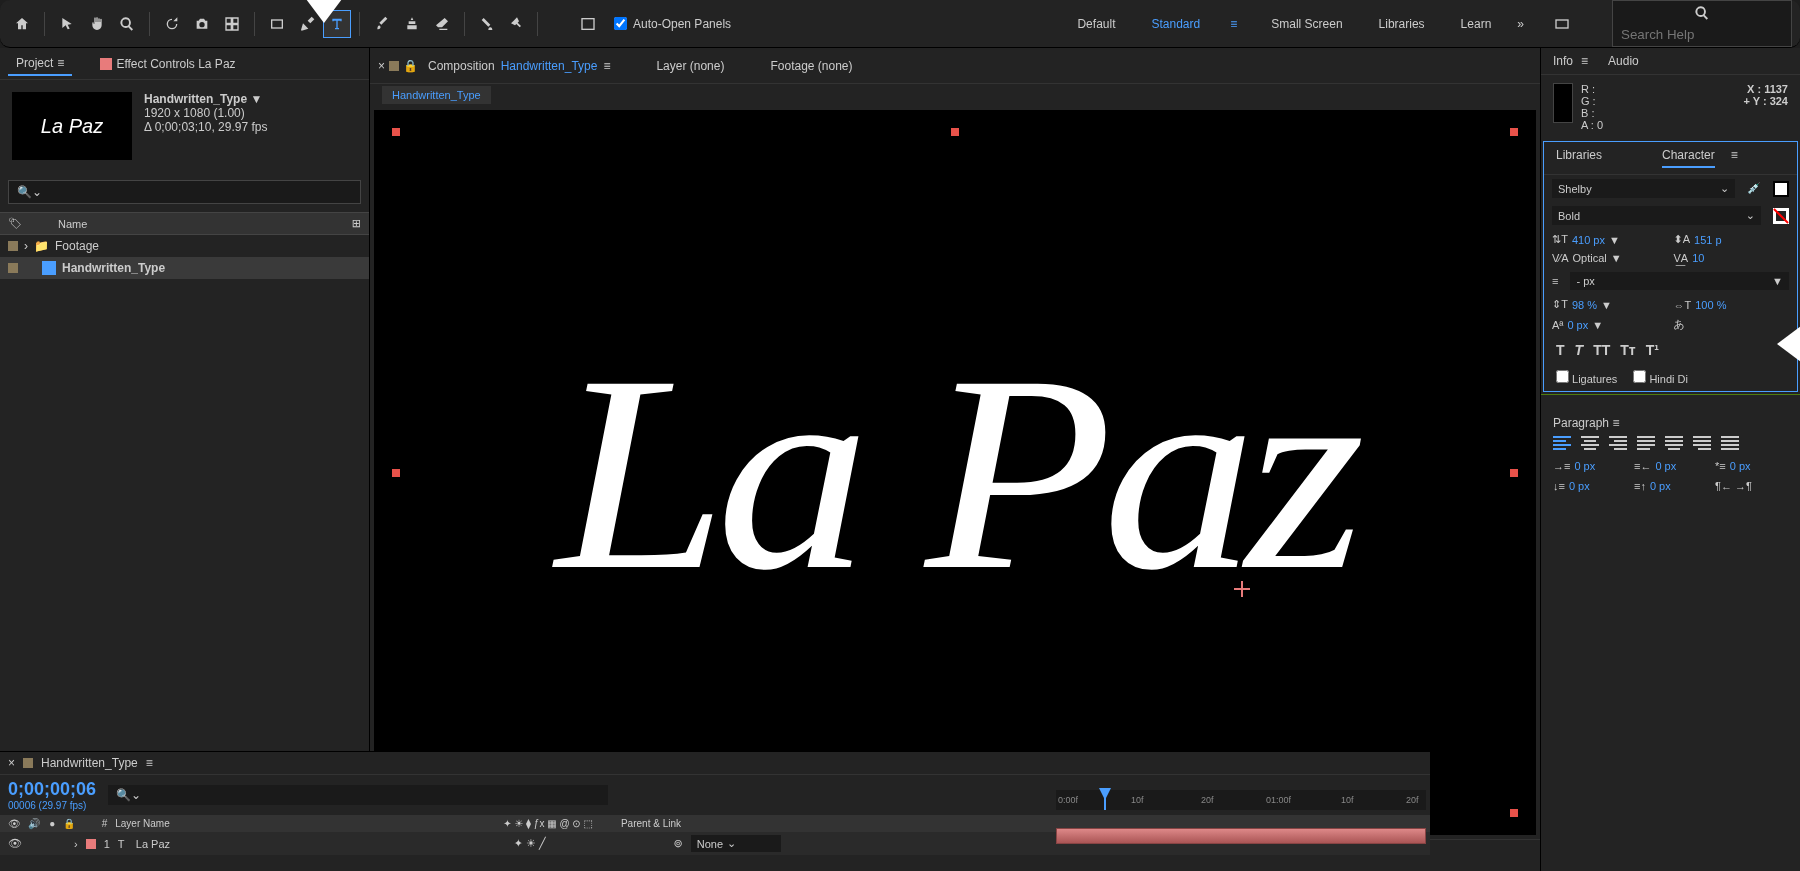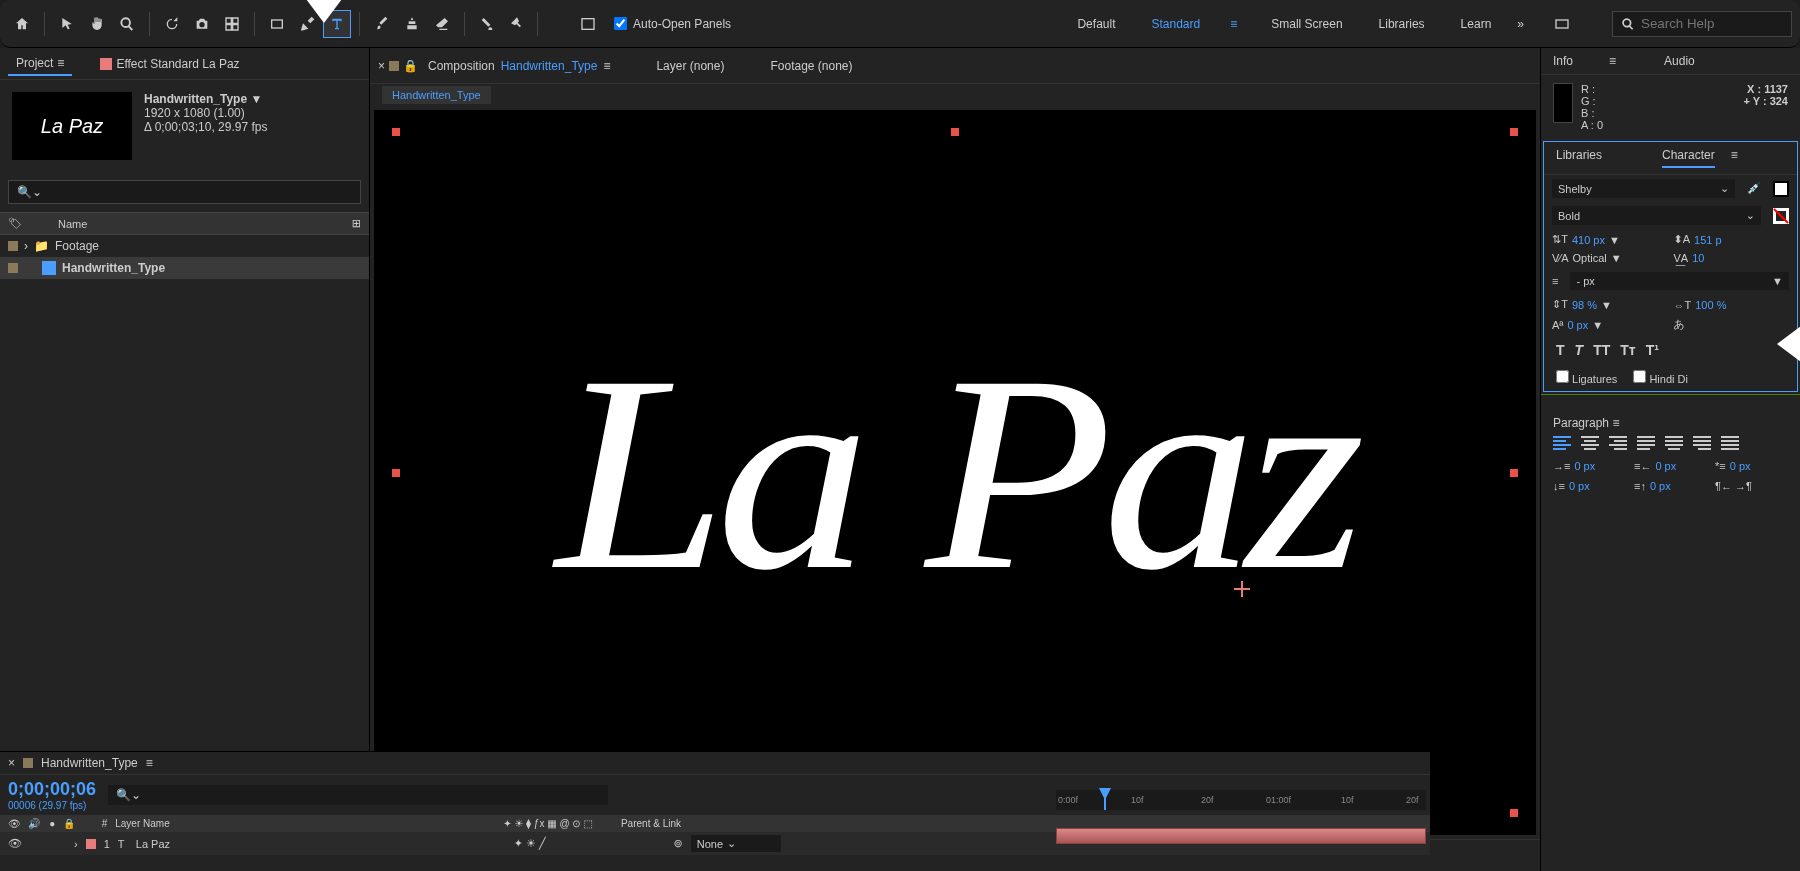--- a/index.html
+++ b/index.html
@@ -6,21 +6,21 @@
 body{background:#1e1e1e;color:#ccc;font-size:12px;overflow:hidden;width:1800px;height:871px;position:relative;}
 .toolbar{height:48px;background:#232323;display:flex;align-items:center;padding:0 8px;border-bottom:1px solid #000;border-radius:10px;}
 .tool-group{display:flex;align-items:center;gap:2px;}
 .tool-btn{width:28px;height:28px;display:flex;align-items:center;justify-content:center;cursor:pointer;color:#ccc;}
 .tool-btn.active{background:#333;color:#4a9eff;border:1px solid #4a9eff;}
 .tool-sep{width:1px;height:24px;background:#444;margin:0 6px;}
 .workspace-tabs{display:flex;gap:24px;margin-left:auto;align-items:center;}
 .ws-tab{color:#ccc;cursor:pointer;padding:6px 2px;margin-left:8px;}
 .ws-tab.active{color:#4a9eff;}
 .ws-menu{color:#4a9eff;margin-left:4px;}
-.search-box{background:#1a1a1a;border:1px solid #444;padding:4px 8px;width:180px;margin-left:12px;display:flex;align-items:center;gap:6px;}
+.search-box{background:#1a1a1a;border:1px solid #444;padding:4px 8px;width:180px;margin-left:12px;display:flex;align-items:center;gap:6px;flex-direction:column;}
 .search-box input{background:none;border:none;color:#ccc;outline:none;width:100%;}
 .auto-open{display:flex;align-items:center;gap:6px;margin-left:12px;}
 
 .main-area{display:flex;height:calc(100% - 48px);}
 .left-panel{width:370px;background:#232323;display:flex;flex-direction:column;border-right:1px solid #000;}
 .panel-tabs{display:flex;align-items:center;padding:4px 8px;height:32px;border-bottom:1px solid #333;}
 .panel-tab{padding:4px 8px;cursor:pointer;display:flex;align-items:center;gap:4px;}
 .panel-tab.active{border-bottom:2px solid #4a9eff;}
 .color-chip{width:12px;height:12px;background:#e87b7b;}
 
@@ -60,21 +60,21 @@
 .anchor{position:absolute;width:16px;height:16px;top:65%;left:74%;}
 .anchor::before{content:"";position:absolute;width:16px;height:2px;background:#e87b7b;top:7px;}
 .anchor::after{content:"";position:absolute;width:2px;height:16px;background:#e87b7b;left:7px;}
 .lapaz-text{font-family:"Brush Script MT",cursive;font-size:280px;color:#fff;font-style:italic;letter-spacing:-10px;transform:scaleX(1.1);}
 
 .vp-footer{height:32px;background:#232323;display:flex;align-items:center;padding:0 8px;gap:10px;font-size:11px;border-top:1px solid #333;}
 .vp-footer .blue{color:#4a9eff;}
 .dropdown-small{background:#1a1a1a;padding:2px 6px;display:flex;align-items:center;gap:4px;}
 
 .right-panel{width:260px;background:#232323;display:flex;flex-direction:column;border-left:1px solid #000;}
-.info-tabs{display:flex;gap:36px;padding:6px 12px;border-bottom:1px solid #333;}
+.info-tabs{display:flex;gap:8px;padding:6px 12px;border-bottom:1px solid #333;}
 .info-grid{display:grid;grid-template-columns:1fr 1fr;padding:8px 12px;font-size:11px;gap:2px;}
 .info-grid .right{text-align:right;font-weight:bold;}
 
 .preview-panel{border-top:1px solid #333;}
 .preview-tabs{padding:6px 12px;}
 .preview-controls{display:flex;justify-content:center;gap:14px;padding:8px;font-size:14px;}
 
 .char-panel{border-top:1px solid #333;border:1px solid #4a9eff;margin:2px;}
 .char-tabs{display:flex;gap:16px;padding:6px 12px;border-bottom:1px solid #333;}
 .char-tabs .active{border-bottom:2px solid #4a9eff;padding-bottom:4px;margin-left:44px;}
@@ -237,21 +237,21 @@
 
 <div class="main-area">
   <div class="left-panel">
     <div class="panel-tabs">
       <div class="panel-tab active">
           <span>Project</span> 
           <span>≡</span>
         </div>
       <div class="panel-tab" style="margin-left:20px">
           <span class="color-chip"></span>
-          <span>Effect Standard La Paz</span>
+          <span>Effect Controls La Paz</span>
         </div>
     </div>
     <div class="thumb-area">
       <div class="thumb">
           <span>La Paz</span>
         </div>
       <div class="thumb-info">
         <div class="name"><span>Handwritten_Type</span> ▼</div>
         <div>1920 x 1080 (1.00)</div>
         <div>Δ 0;00;03;10, 29.97 fps</div>

